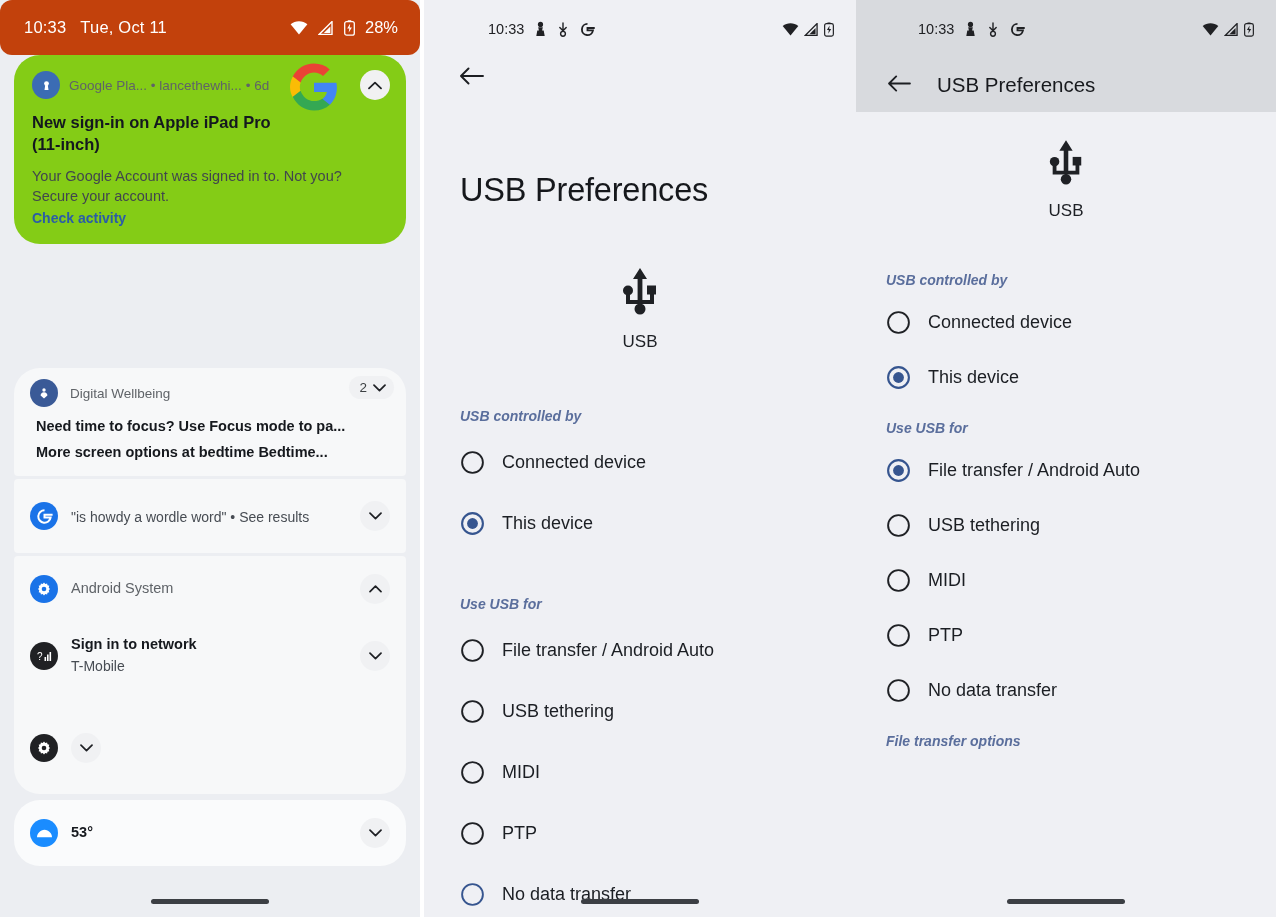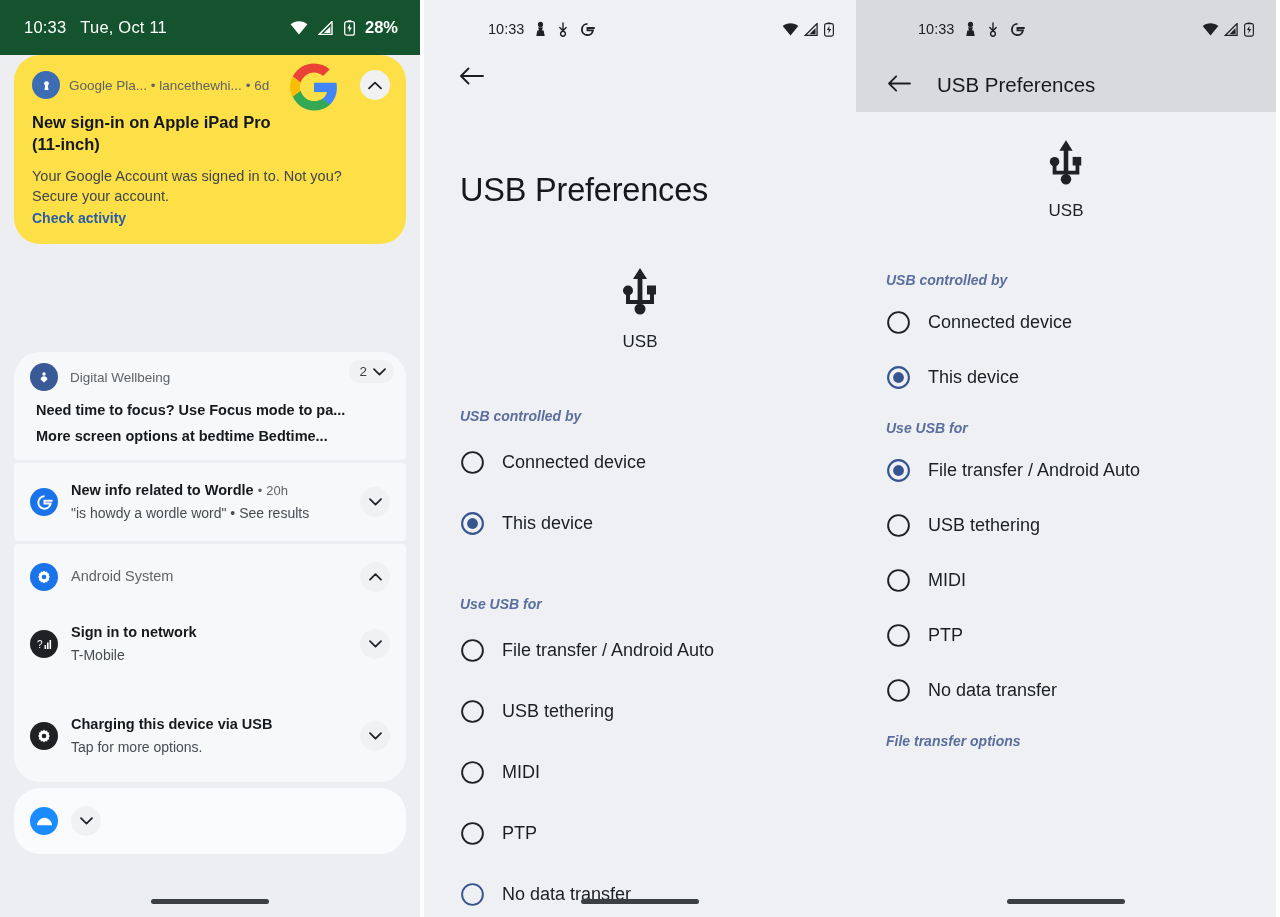--- a/index.html
+++ b/index.html
@@ -10,31 +10,32 @@
     overflow: hidden;
   }
   .screens { display: flex; width: 1280px; height: 917px; }
 
   
   .panel1 {
     width: 420px; height: 917px; position: relative;
     background: #eceef2; overflow: hidden; flex: 0 0 420px;
   }
   .statusbar-dark {
-    height: 55px; background: #14532d; color: #fff;
+    height: 55px; background: #c2410c; color: #fff;
     display: flex; align-items: center; justify-content: space-between;
     padding: 0 22px 0 24px;
+    border-radius: 12px;
   }
   .sb-left { font-size: 16.5px; font-weight: 500; letter-spacing: .2px; }
-  .sb-right { display: flex; align-items: center; gap: 10px; font-size: 16.5px; font-weight: 700;}
+  .sb-right { display: flex; align-items: center; gap: 10px; font-size: 16.5px; font-weight: 400;}
   .sb-right svg { display:block; }
 
   .notif-top {
     position: absolute; top: 55px; left: 14px; right: 14px;
-    background: #fde047; border-radius: 26px;
+    background: #84cc16; border-radius: 26px;
     padding: 16px 18px 18px 18px;
   }
   .notif-head { display: flex; align-items: center; gap: 9px; position: relative; }
   .appicon { width: 28px; height: 28px; border-radius: 50%; flex: 0 0 28px;
              display:flex; align-items:center; justify-content:center; }
   .appicon.keyhole { background:#3b6cb4; }
   .meta { font-size: 13.5px; color: #5f6368; white-space: nowrap; overflow: hidden;}
   .glogo { position: absolute; right: 50px; top: -8px; width: 48px; height: 48px; }
   .chev-btn {
     position: absolute; right: -2px; top: -1px; width: 30px; height: 30px;
@@ -48,21 +49,21 @@
   .notif-body { font-size: 14.5px; color: #41464d; line-height: 1.4; margin-top: 10px; }
   .notif-action { font-size: 14px; color: #2a5ca8; font-weight: 600; margin-top: 4px; }
 
   .silent-row {
     position: absolute; top: 300px; left: 0; right: 0; height: 44px;
     display: flex; align-items: center; justify-content: space-between;
     padding: 0 28px 0 30px;
   }
   .silent-label { font-size: 15px; font-weight: 700; color: #1b1f26; }
 
-  .nstack { position: absolute; top: 352px; left: 14px; right: 14px; }
+  .nstack { position: absolute; top: 368px; left: 14px; right: 14px; }
   .ncard { background: #f7f8f9; }
   .ncard.first { border-radius: 26px 26px 4px 4px; }
   .ncard.grp { border-radius: 4px; margin-top: 3px; }
   .ncard.last { border-radius: 4px 4px 26px 26px; margin-top: 3px; }
   .ncard.solo { border-radius: 26px; margin-top: 6px; background:#fafbfc;}
 
   .grp-head { display:flex; align-items:center; gap: 12px; padding: 11px 16px 6px 16px; position:relative;}
   .grp-name { font-size: 13.5px; color: #5f6368; }
   .cnt-pill { position:absolute; right: 12px; top: 8px; display:flex; align-items:center;
               gap:6px; background:#f0f1f3; border-radius:16px; padding:4px 8px 4px 10px;}
@@ -215,25 +216,20 @@
       </div>
 
       <div class="ncard grp">
         <div class="nrow">
           <div class="appicon" style="background:#1a73e8">
             <svg width="17" height="17" viewBox="0 0 17 17">
               <path d="M8.5 2.3a6.2 6.2 0 1 0 6.1 7.2H8.5V6.8h8.1" fill="none" stroke="#fff" stroke-width="2"></path>
             </svg>
           </div>
           <div class="txt">
-            <div class="t1">
-              <span>New info related to Wordle</span>
-              <span class="dotsep">•</span>
-              <span class="dotsep">20h</span>
-            </div>
             <div class="t2">"is howdy a wordle word" • See results</div>
           </div>
           <div class="round-chev">
             <svg width="13" height="8" viewBox="0 0 13 8">
               <path d="M1 1.2 6.5 6.6 12 1.2" fill="none" stroke="#1f2125" stroke-width="1.7" stroke-linecap="round" stroke-linejoin="round"></path>
             </svg>
           </div>
         </div>
       </div>
 
@@ -275,38 +271,37 @@
           </div>
         </div>
 
         <div class="nrow" style="min-height:92px">
           <div class="appicon" style="background:#202124">
             <svg width="16" height="16" viewBox="0 0 16 16">
               <path d="M8 1.6 9.3 3l1.8-.5.4 1.8 1.8.5-.6 1.8 1.2 1.4-1.2 1.4.6 1.8-1.8.5-.4 1.8-1.8-.5L8 14.4 6.7 13l-1.8.5-.4-1.8-1.8-.5.6-1.8L2.1 8l1.2-1.4-.6-1.8 1.8-.5.4-1.8L6.7 3z" fill="#fff"></path>
               <circle cx="8" cy="8" r="2.3" fill="#202124"></circle>
             </svg>
           </div>
-          <div class="txt">
-            <div class="t1">Charging this device via USB</div>
-            <div class="t2">Tap for more options.</div>
-          </div>
           <div class="round-chev">
             <svg width="13" height="8" viewBox="0 0 13 8">
               <path d="M1 1.2 6.5 6.6 12 1.2" fill="none" stroke="#1f2125" stroke-width="1.7" stroke-linecap="round" stroke-linejoin="round"></path>
             </svg>
           </div>
         </div>
       </div>
 
       <div class="ncard solo">
         <div class="nrow" style="min-height:62px">
           <div class="appicon" style="background:#1a8cff">
             <svg width="17" height="12" viewBox="0 0 17 12">
               <path d="M1 10.2c0-3.4 3.3-7.4 7.5-7.4S16 6.8 16 10.2z" fill="#fff"></path>
             </svg>
+          </div>
+          <div class="txt">
+            <div class="t1">53°</div>
           </div>
           <div class="round-chev">
             <svg width="13" height="8" viewBox="0 0 13 8">
               <path d="M1 1.2 6.5 6.6 12 1.2" fill="none" stroke="#1f2125" stroke-width="1.7" stroke-linecap="round" stroke-linejoin="round"></path>
             </svg>
           </div>
         </div>
       </div>
     </div>
 

